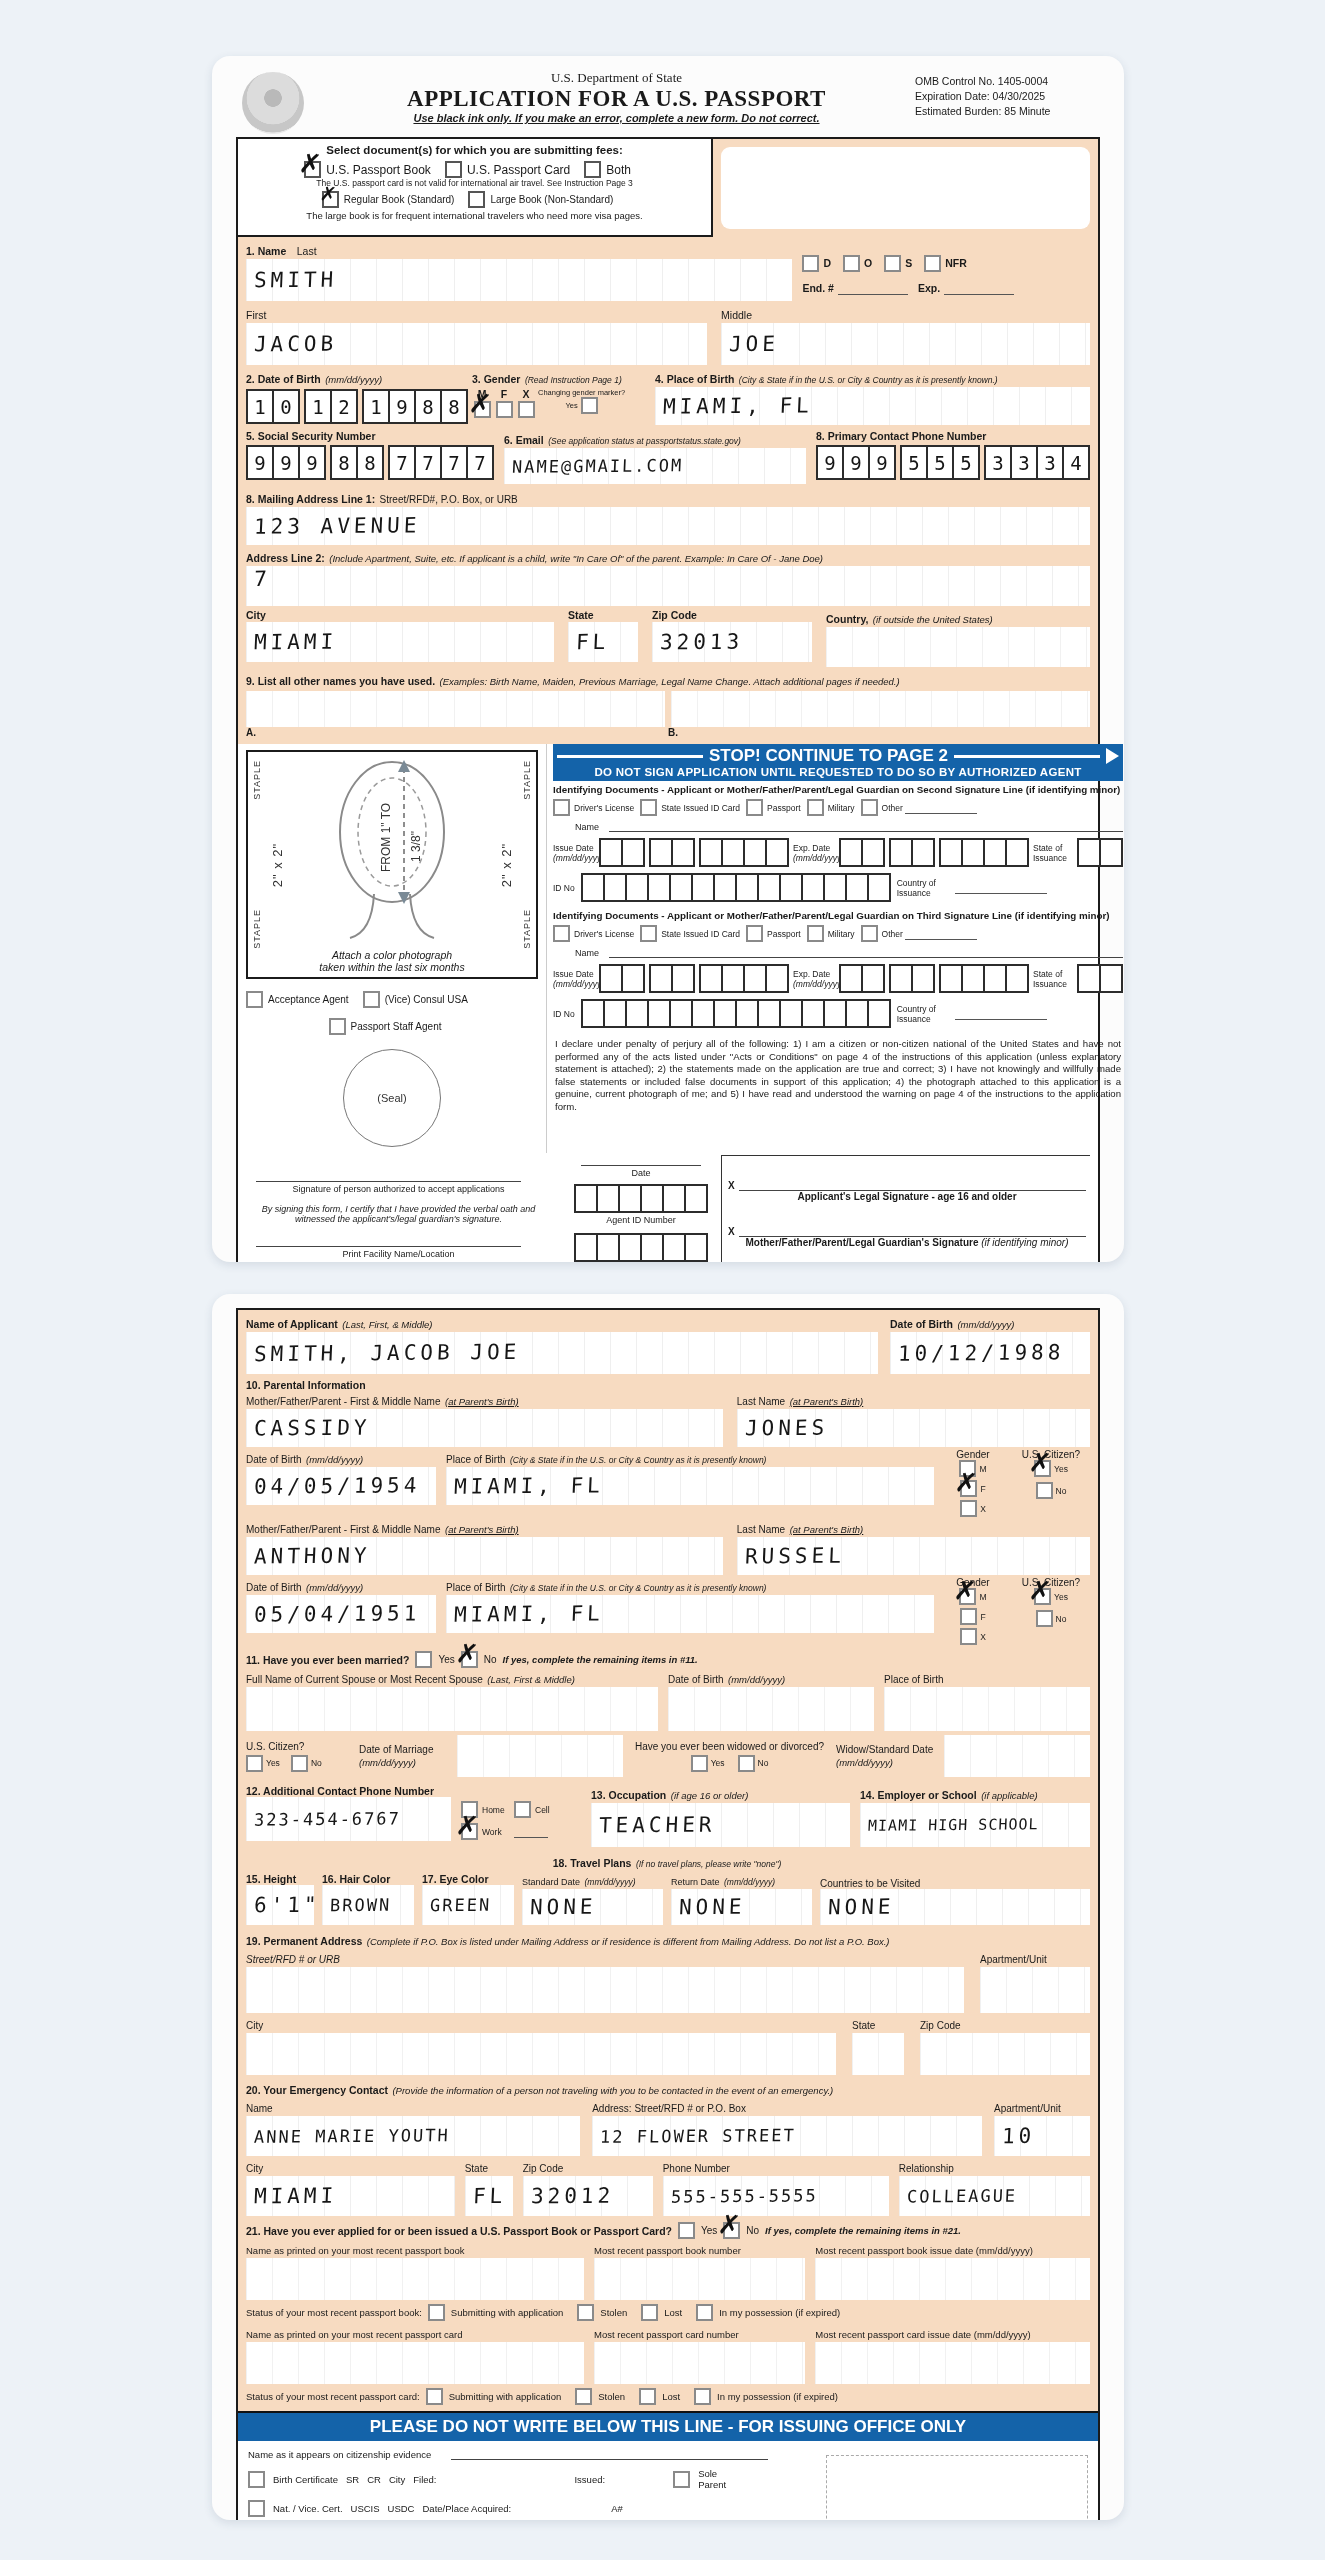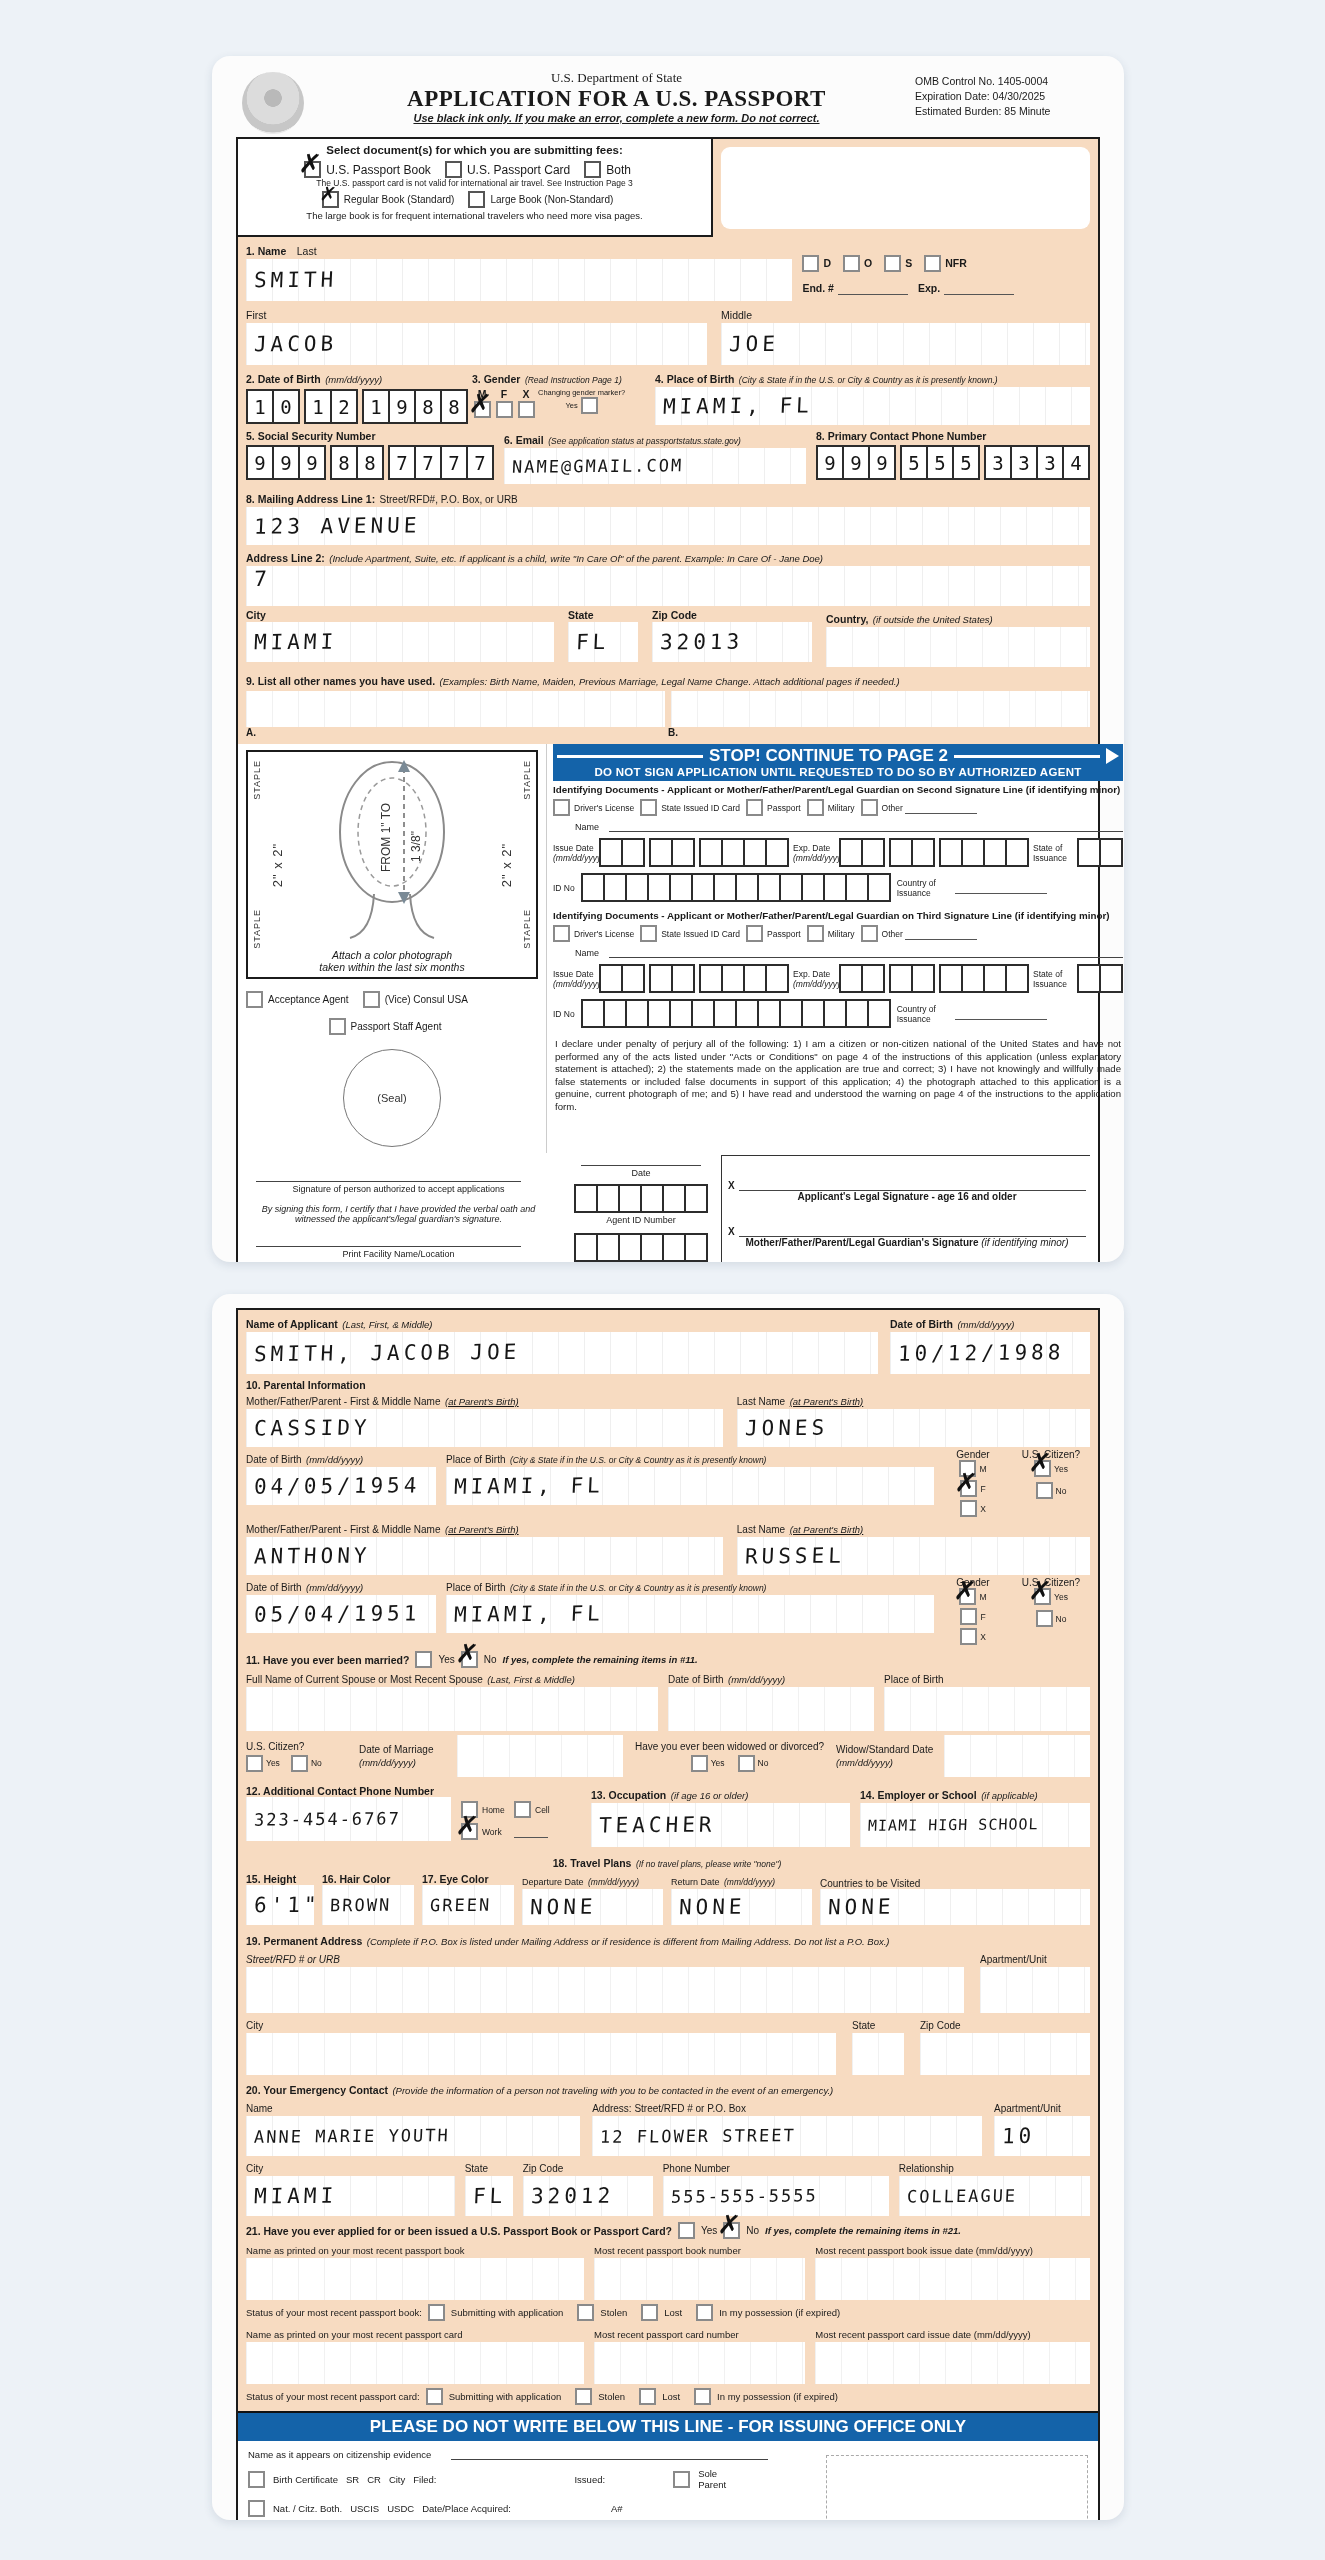--- a/index.html
+++ b/index.html
@@ -812,21 +812,21 @@
           <div class="seclbl">17. Eye Color</div>
           <div class="wb" style="height:38px;">
             <span class="hw hw-sm">GREEN</span>
           </div>
         </div>
         <div style="width:290px;flex:none;">
           <div style="text-align:center;"><span class="seclbl">18. Travel Plans</span>
             <span class="nt" style="font-size:8.5px;">(If no travel plans, please write "none")</span></div>
           <div class="r" style="gap:8px;">
             <div style="flex:1;">
-              <span style="font-size:9px;">Departure Date</span> <i class="nt" style="font-size:8.5px;">(mm/dd/yyyy)</i>
+              <span style="font-size:9px;">Standard Date</span> <i class="nt" style="font-size:8.5px;">(mm/dd/yyyy)</i>
               <div class="wb" style="height:34px;">
                 <span class="hw">NONE</span>
               </div>
             </div>
             <div style="flex:1;">
               <span style="font-size:9px;">Return Date</span> <i class="nt" style="font-size:8.5px;">(mm/dd/yyyy)</i>
               <div class="wb" style="height:34px;">
                 <span class="hw">NONE</span>
               </div>
             </div>
@@ -1004,21 +1004,21 @@
             <span>SR</span>
             <span>CR</span>
         <span>City</span>
             <span>Filed:</span>
         <span style="margin-left:130px;">Issued:</span>
         <span class="cb" style="margin-left:60px;"></span>
         <span style="line-height:1.15;"><span>Sole</span><br><span>Parent</span></span>
       </div>
       <div class="ofc-row">
         <span class="cb"></span>
-        <span>Nat. / Citz. Both.</span>
+        <span>Nat. / Vice. Cert.</span>
             <span>USCIS</span>
             <span>USDC</span>
         <span>Date/Place Acquired:</span>
         <span style="margin-left:92px;">A#</span>
       </div>
 
     </div>
   </div>
 
  </div>

